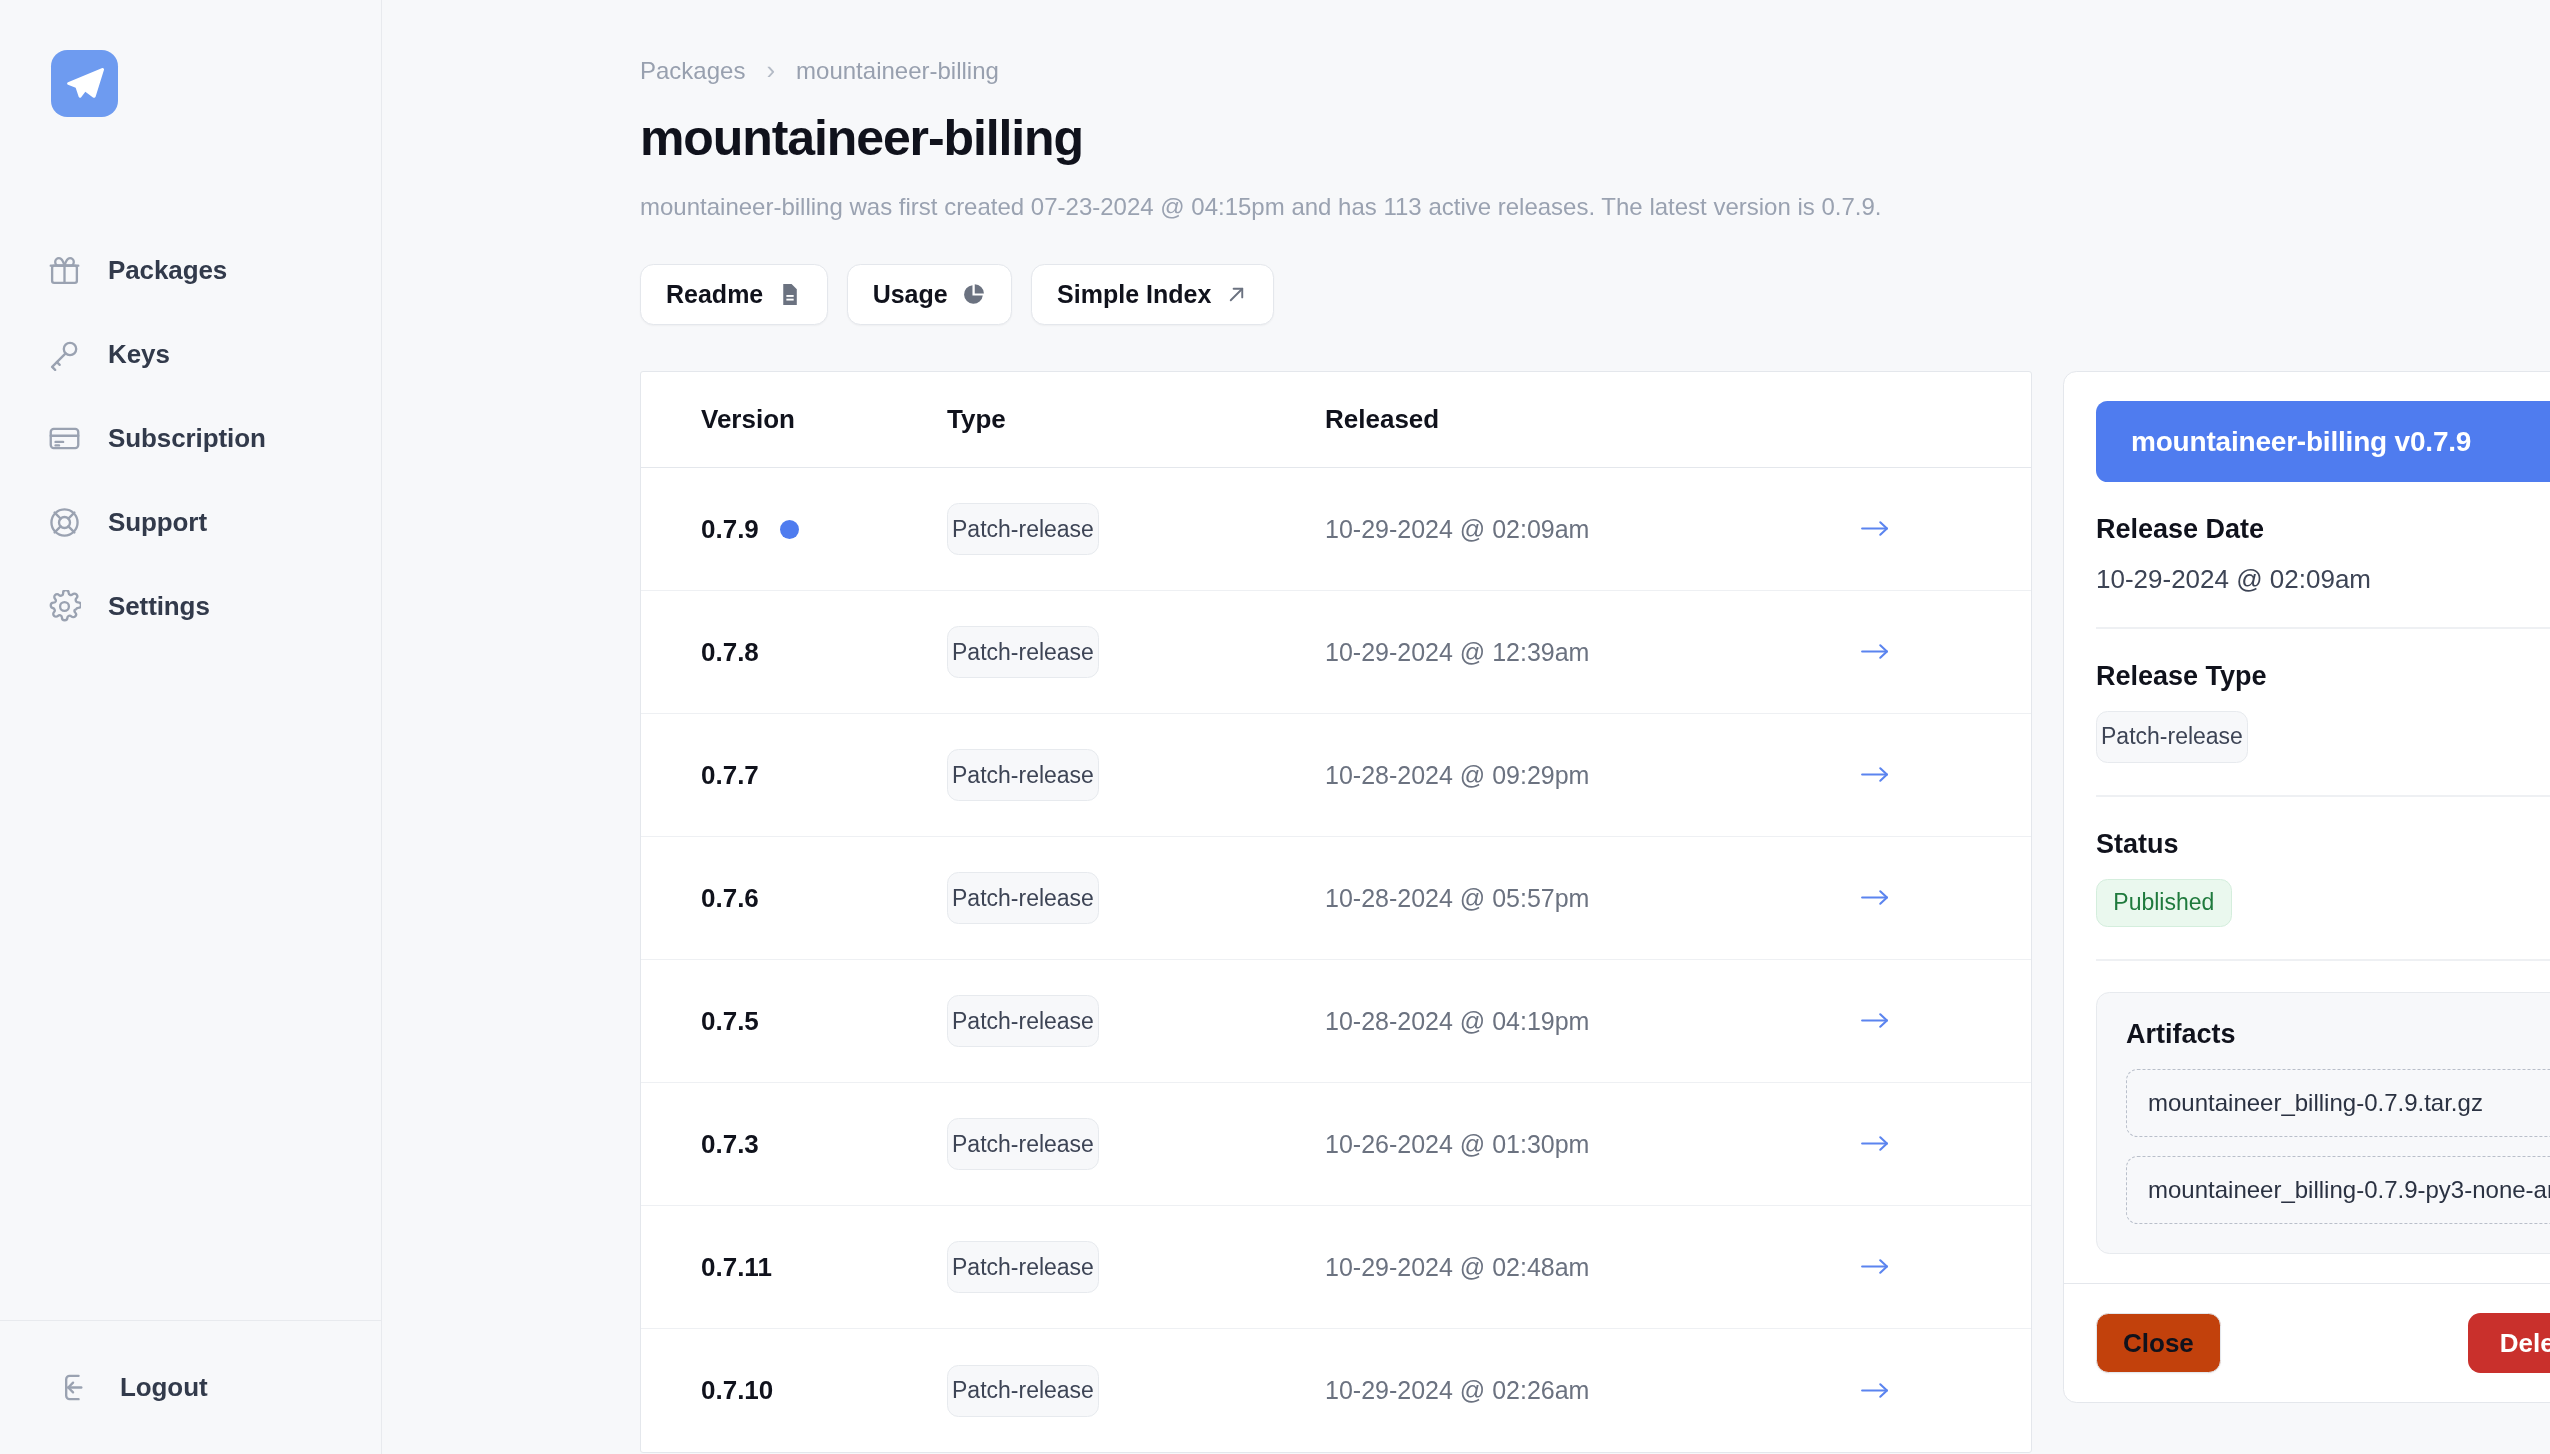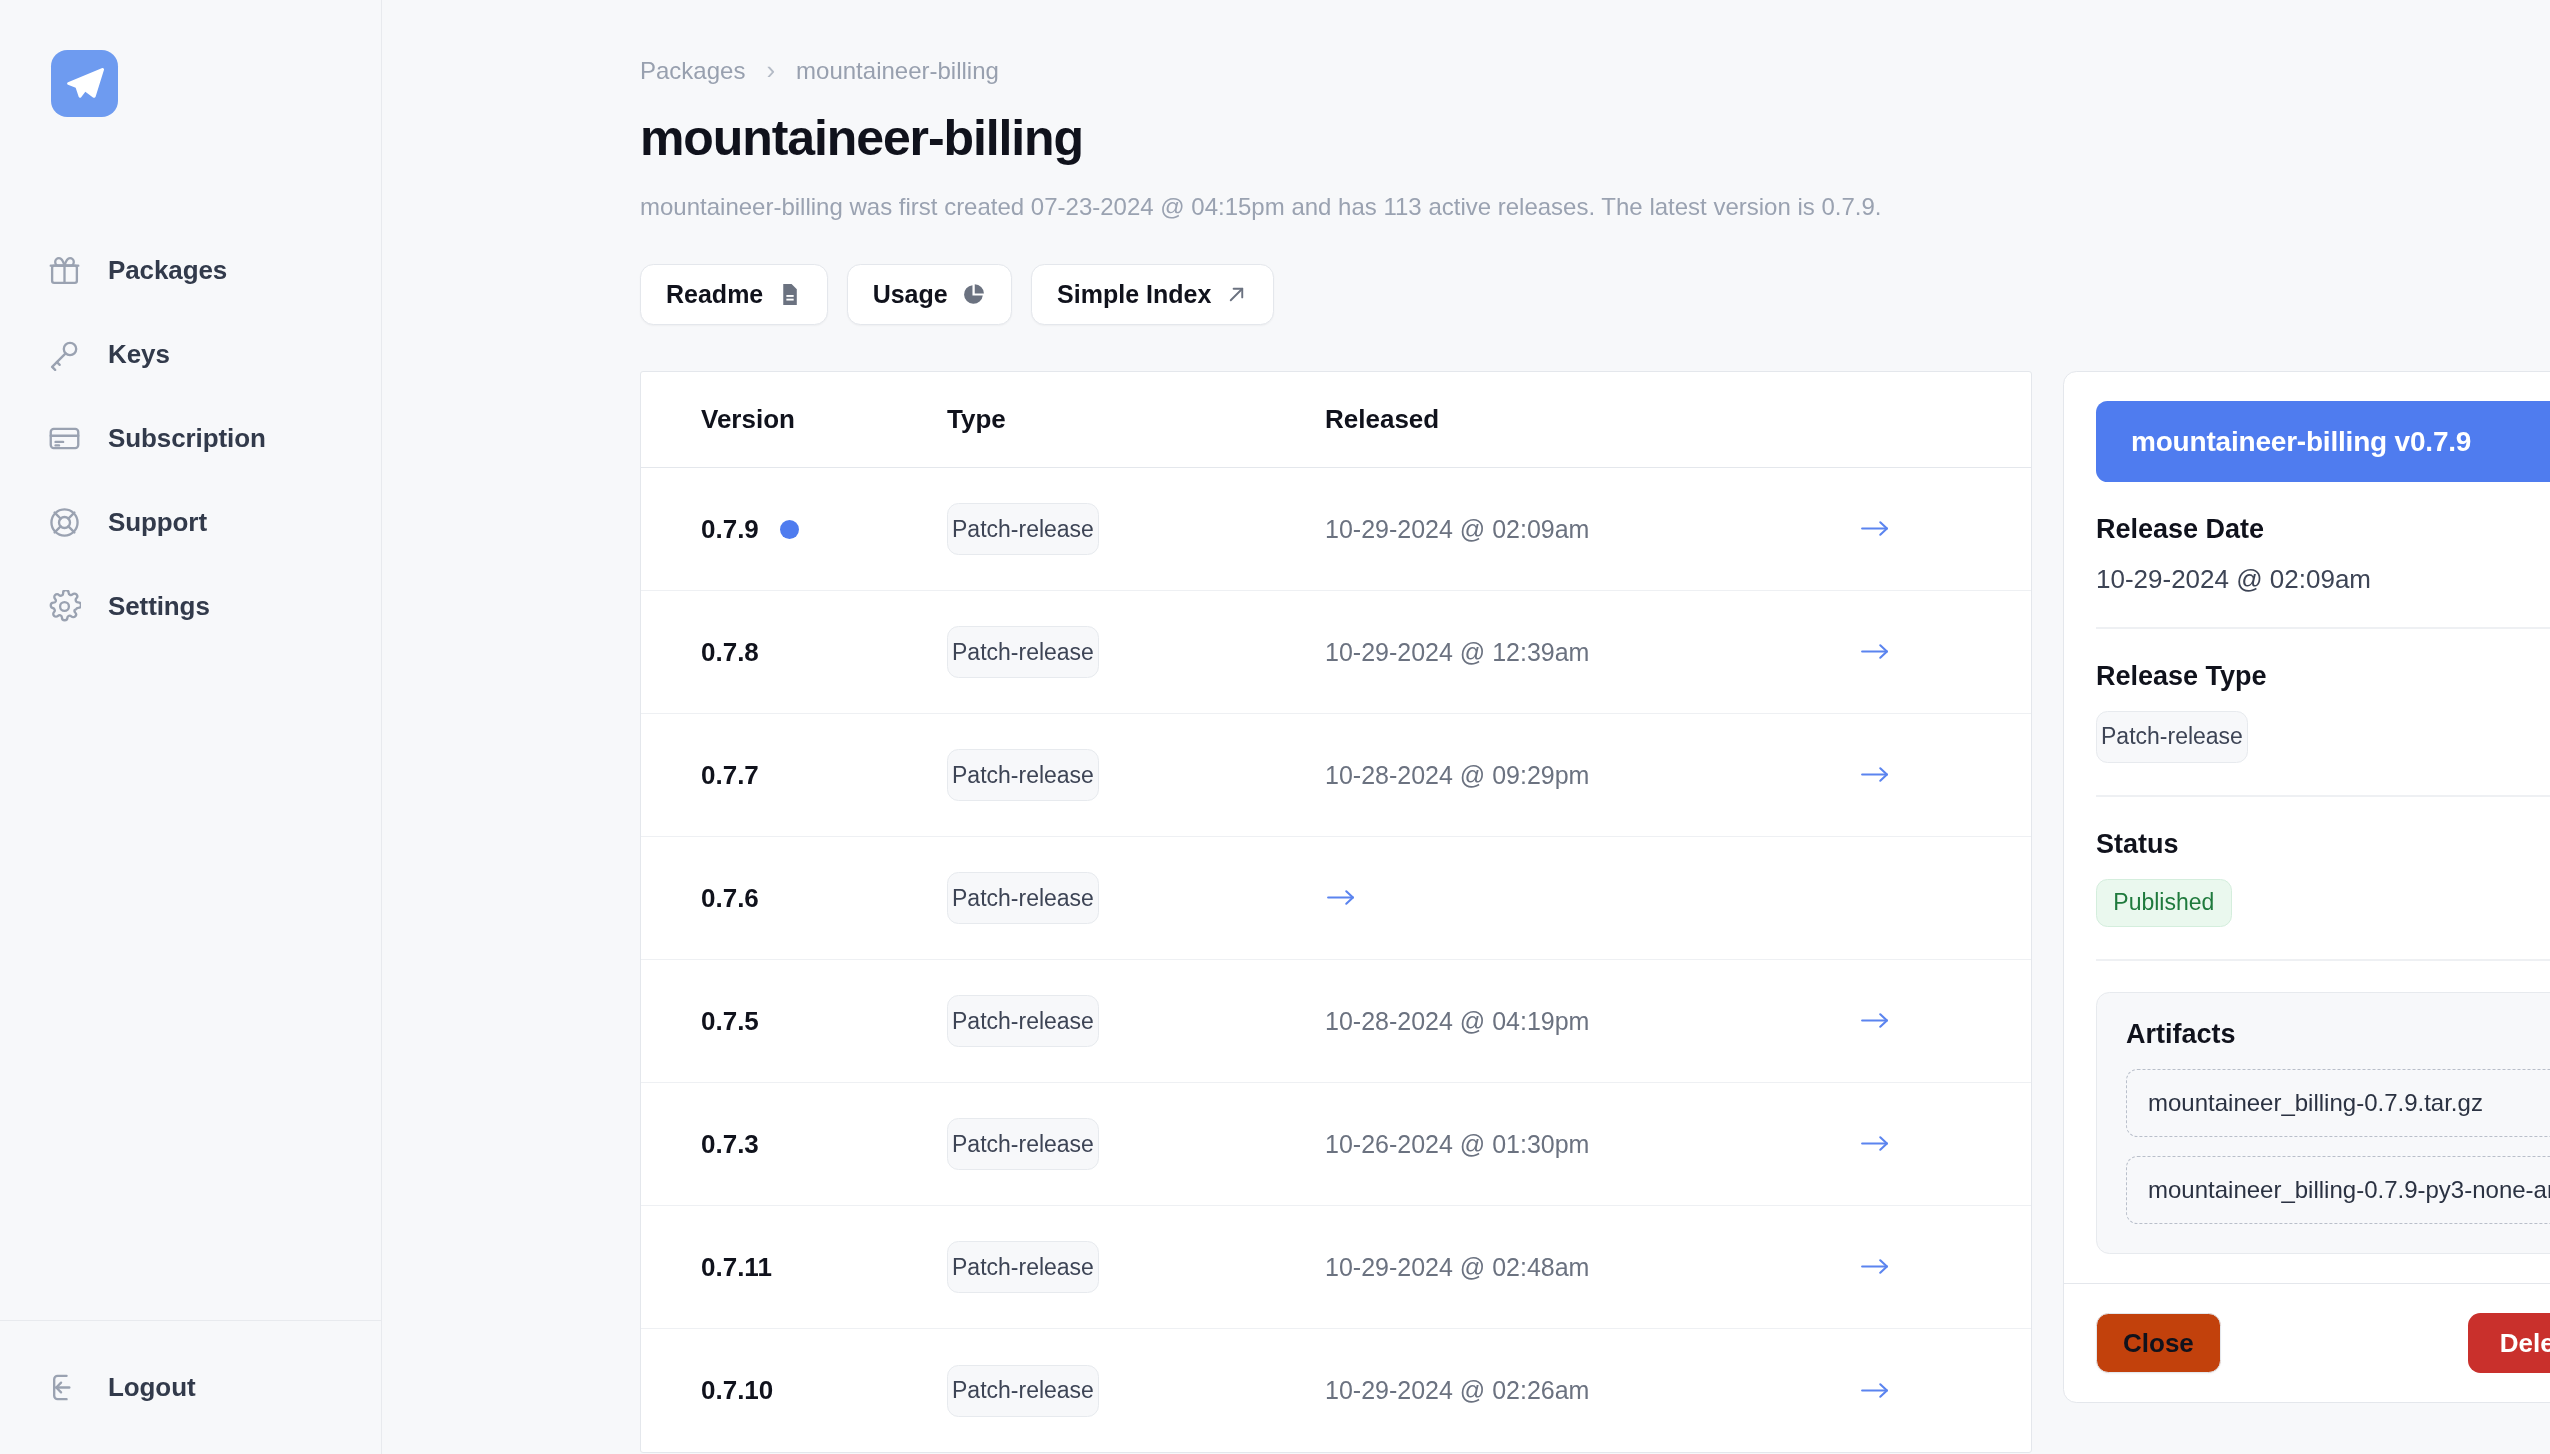--- a/index.html
+++ b/index.html
@@ -41,21 +41,21 @@
   .nav-label {
     font-size: 26px; font-weight: 700; color: #323a4b;
     letter-spacing: -0.1px;
   }
 
   .sidebar-spacer { flex: 1 1 auto; }
   .sidebar-footer {
     border-top: 1.9px solid #e8eaee;
     height: 134px;
     display: flex; align-items: center;
-    padding-left: 46px; gap: 26px;
+    padding-left: 58px; gap: 26px;
     cursor: pointer;
   }
 
   
   .main {
     flex: 1 1 auto; height: 1454px;
     position: relative;
     overflow: hidden;
     padding-left: 258px;
     padding-top: 0;
@@ -398,20 +398,21 @@
                   </svg></span>
               </div>
             </div>
             <div class="t-row">
               <div class="c-version">
                 <span class="ver-cell">
                   <span>0.7.6</span>
                 </span>
               </div>
               <div class="c-type"><span class="tag">Patch-release</span></div>
+              <div class="c-rel rel-text">10-28-2024 @ 05:57pm</div>
               <div class="c-arrow">
                 <span class="arrow-ico"><svg width="33" height="21" viewBox="0 0 34 22" fill="none" stroke="#5b84ef" stroke-width="2.2" stroke-linecap="round" stroke-linejoin="round">
                     <line x1="3" y1="11" x2="29" y2="11"></line>
                     <polyline points="22,4.5 29,11 22,17.5"></polyline>
                   </svg></span>
               </div>
             </div>
             <div class="t-row">
               <div class="c-version">
                 <span class="ver-cell">

